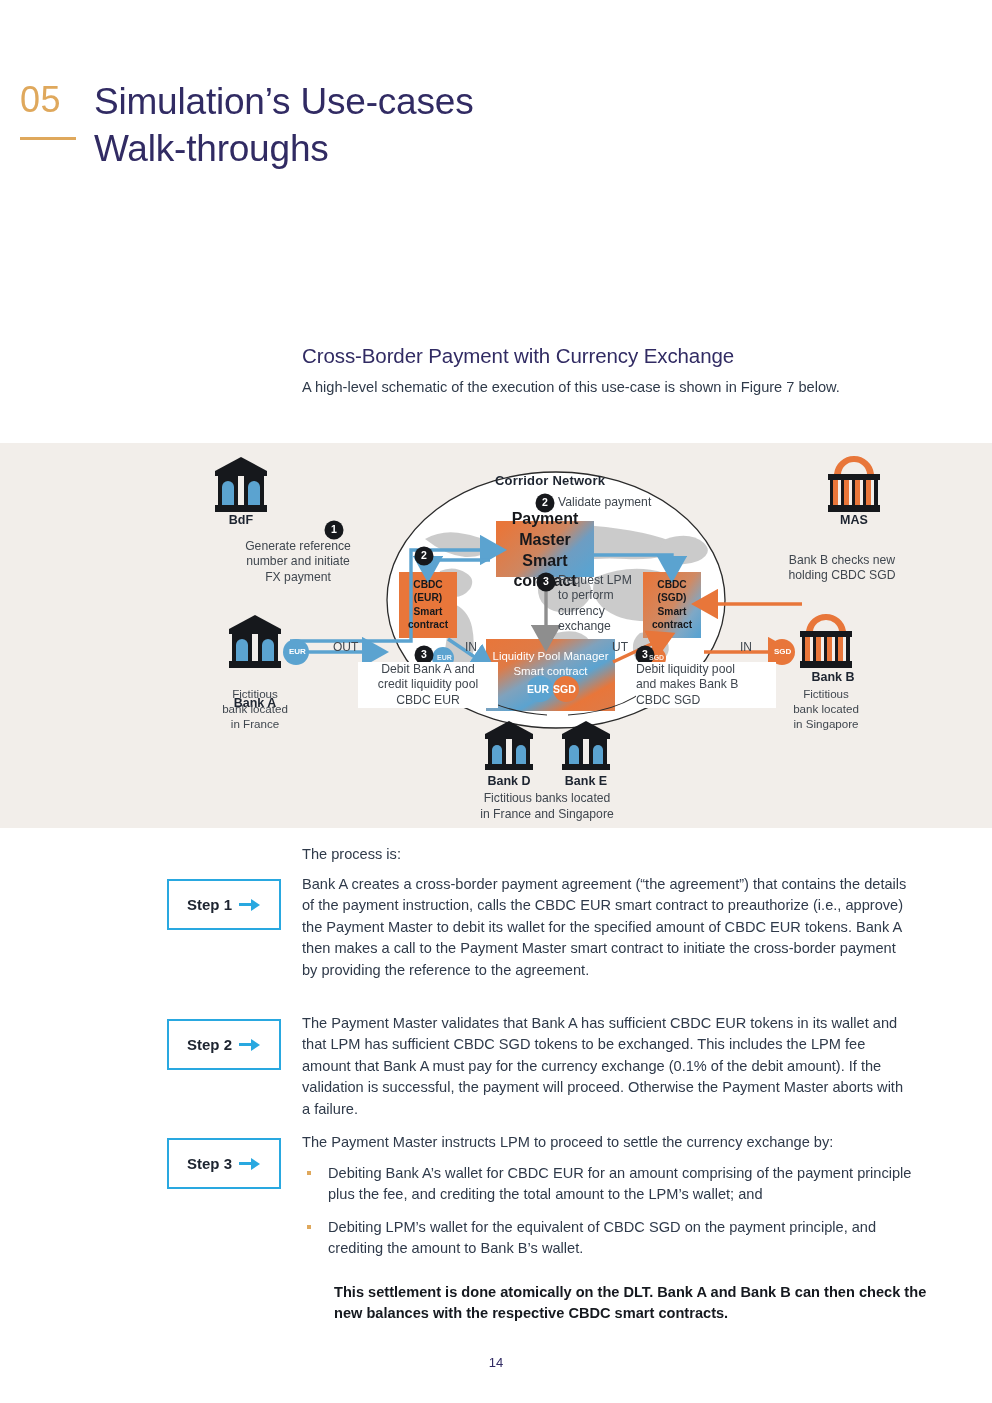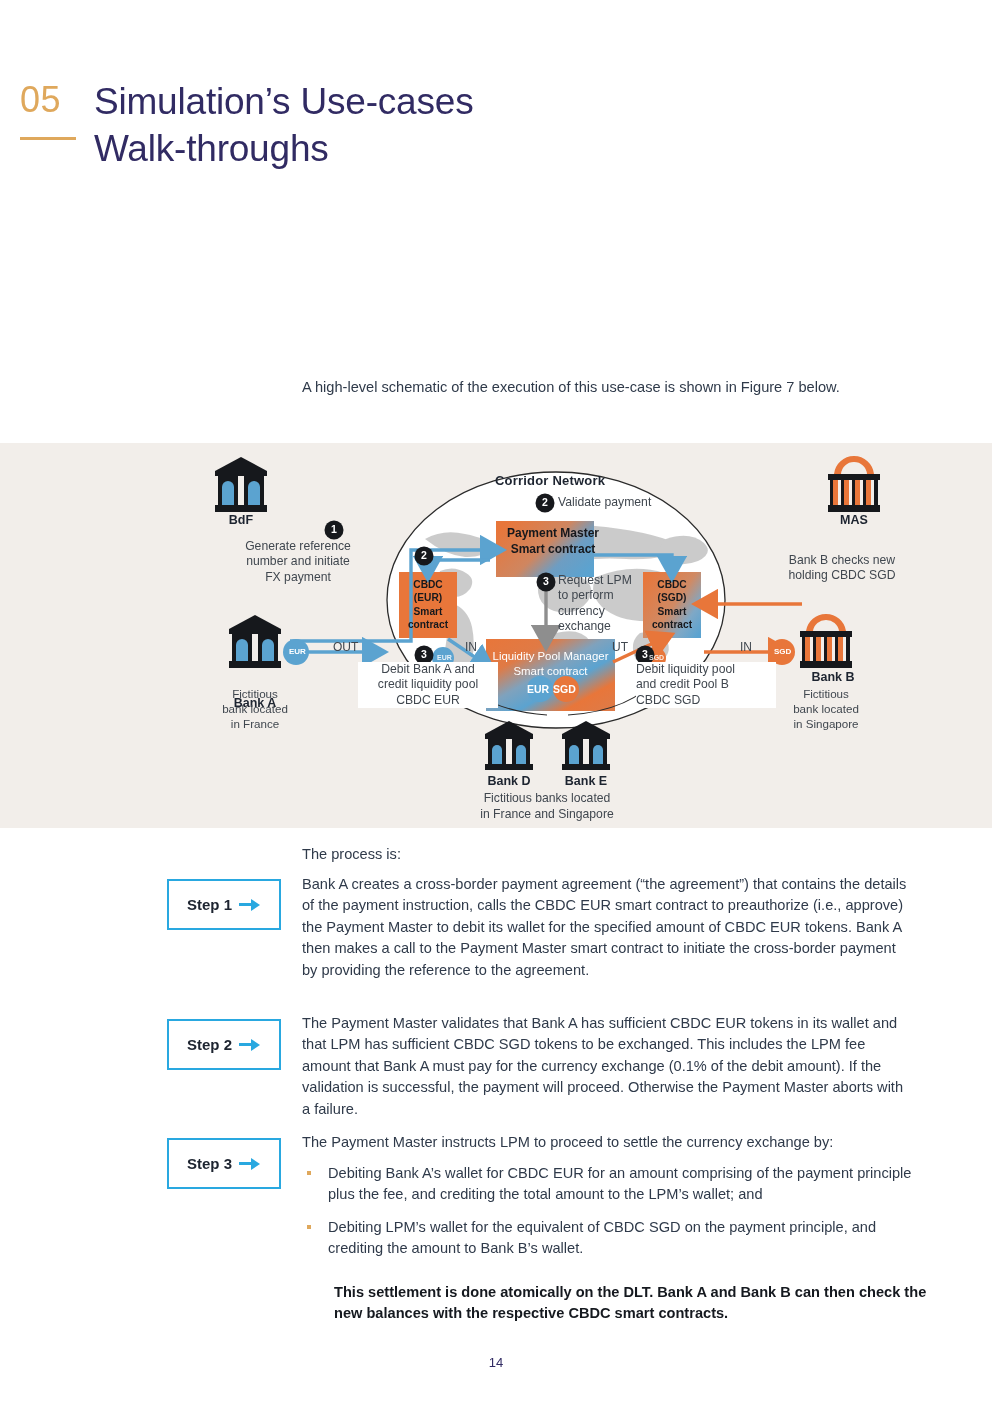--- a/index.html
+++ b/index.html
@@ -89,20 +89,21 @@
 
 <div class="page">
 
   <div class="chapter-num">05</div>
   <div class="chapter-rule"></div>
   <div class="chapter-title">
     <div>Simulation’s Use-cases</div>
     <div>Walk-throughs</div>
   </div>
 
+  <div class="sec-head">Cross-Border Payment with Currency Exchange</div>
   <div class="sec-sub">A high-level schematic of the execution of this use-case is shown in Figure 7 below.</div>
   <div class="fig-caption">FIGURE 7: CROSS-BORDER PAYMENT WITH CURRENCY EXCHANGE</div>
 
   <div class="figure-band">
     <div class="fig">
 
       <svg width="992" height="385" viewBox="0 0 992 385">
         <defs>
           <linearGradient id="gPM" x1="0" y1="0.2" x2="1" y2="0.8">
             <stop offset="0%" stop-color="#e8763a"></stop>
@@ -273,21 +274,21 @@
       <div class="lbl bold" style="left:495px;top:30px;font-size:13px;letter-spacing:.2px;">Corridor Network</div>
 
       <div class="lbl" style="left:558px;top:52px;font-size:12.2px;">Validate payment</div>
 
       <div class="lbl center" style="left:228px;top:96px;width:140px;font-size:12.2px;line-height:1.27;">
         <div>Generate reference</div>
         <div>number and initiate</div>
         <div>FX payment</div>
       </div>
 
-      <div class="lbl bold center" style="left:496px;top:83px;width:98px;font-size:12px;line-height:1.3;color:#16181c;margin-left:8px;">
+      <div class="lbl bold center" style="left:496px;top:66px;width:98px;font-size:16px;line-height:1.3;color:#16181c;">
         <div>Payment Master</div>
         <div>Smart contract</div>
       </div>
 
       <div class="lbl bold center" style="left:399px;top:135px;width:58px;font-size:10.2px;line-height:1.32;color:#16181c;">
         <div>CBDC</div>
         <div>(EUR)</div>
         <div>Smart</div>
         <div>contract</div>
       </div>
@@ -324,21 +325,21 @@
       <div class="lbl bold" style="left:774px;top:204px;font-size:8px;color:#ffffff;">SGD</div>
 
       <div class="lbl center" style="left:358px;top:219px;width:140px;font-size:12.2px;line-height:1.27;background:#ffffff;">
         <div>Debit Bank A and</div>
         <div>credit liquidity pool</div>
         <div>CBDC EUR</div>
       </div>
 
       <div class="lbl" style="left:636px;top:219px;width:140px;font-size:12.2px;line-height:1.27;background:#ffffff;">
         <div>Debit liquidity pool</div>
-        <div>and credit Pool B</div>
+        <div>and makes Bank B</div>
         <div>CBDC SGD</div>
       </div>
 
       <div class="lbl center" style="left:764px;top:110px;width:156px;font-size:12.2px;line-height:1.27;">
         <div>Bank B checks new</div>
         <div>holding CBDC SGD</div>
       </div>
 
       <div class="lbl bold center" style="left:213px;top:227px;width:84px;font-size:12.5px;margin-top:26px;">Bank A</div>
       <div class="lbl center" style="left:205px;top:243px;width:100px;font-size:11.6px;line-height:1.3;">

